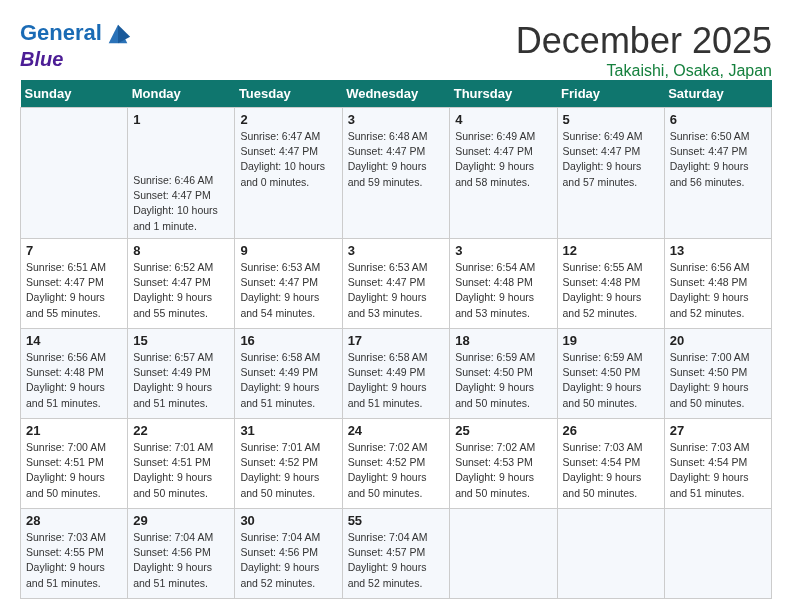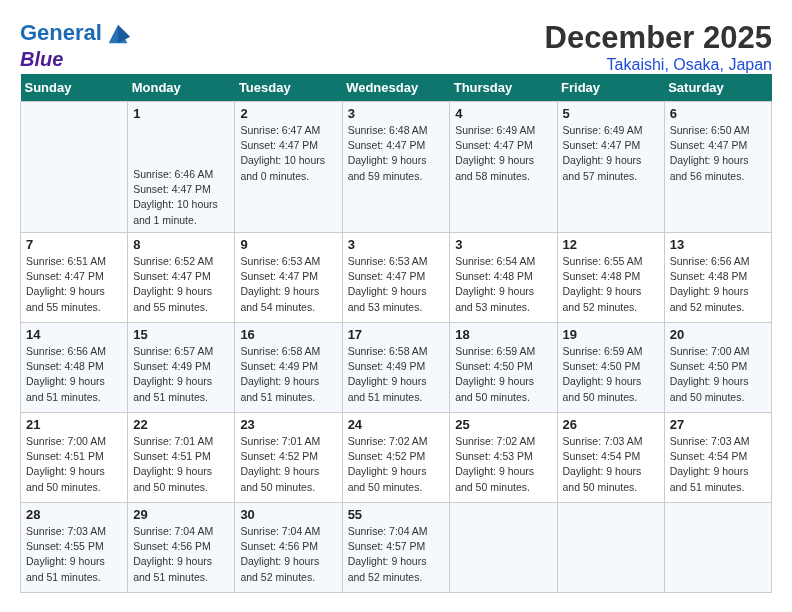--- a/index.html
+++ b/index.html
@@ -30,27 +30,27 @@
     }
     .logo-icon {
       width: 28px;
       height: 28px;
       margin-left: 2px;
     }
     .title-block {
       text-align: right;
     }
     .month-title {
-      font-size: 31px;
-      font-weight: bold;
+      font-size: 36px;
+      font-weight: normal;
       color: #333;
     }
     .location-title {
       font-size: 16px;
-      color: #1d4ed8;
+      color: #15803d;
     }
     table {
       width: 100%;
       border-collapse: collapse;
       font-size: 11px;
     }
     thead tr th {
       background-color: #0f766e;
       color: #fff;
       padding: 6px 4px;
@@ -284,21 +284,21 @@
 and 50 minutes.</div>
         </td>
         <td>
           <span class="day-number">22</span>
           <div class="day-info" style="white-space: pre-line;">Sunrise: 7:01 AM
 Sunset: 4:51 PM
 Daylight: 9 hours
 and 50 minutes.</div>
         </td>
         <td>
-          <span class="day-number">23</span>
+          <span class="day-number">31</span>
           <div class="day-info" style="white-space: pre-line;">Sunrise: 7:01 AM
 Sunset: 4:52 PM
 Daylight: 9 hours
 and 50 minutes.</div>
         </td>
         <td>
           <span class="day-number">24</span>
           <div class="day-info" style="white-space: pre-line;">Sunrise: 7:02 AM
 Sunset: 4:52 PM
 Daylight: 9 hours

